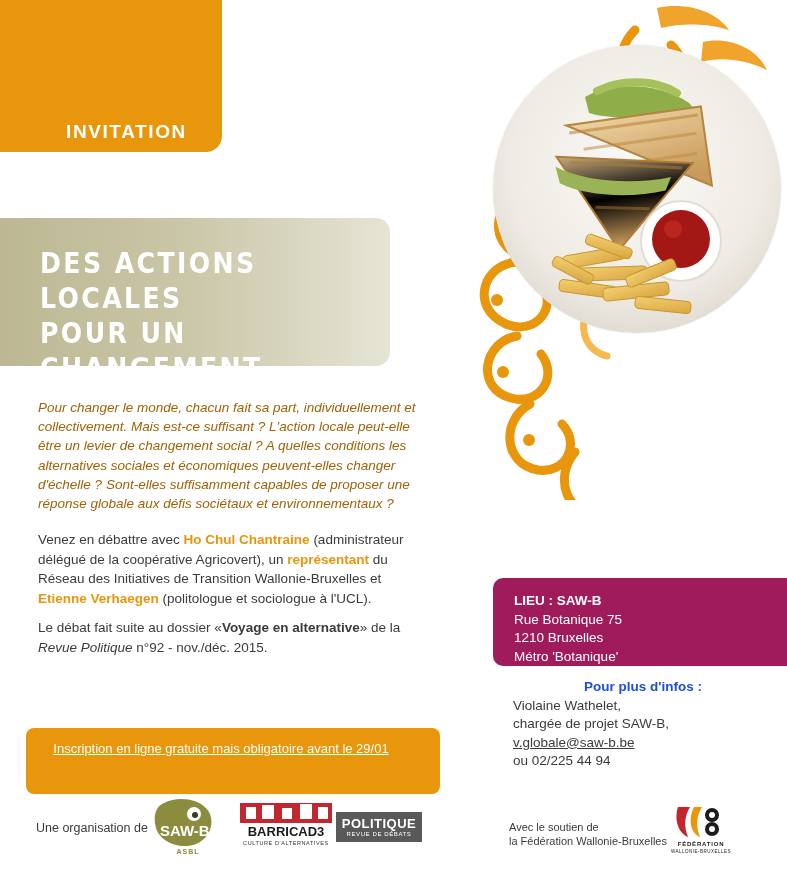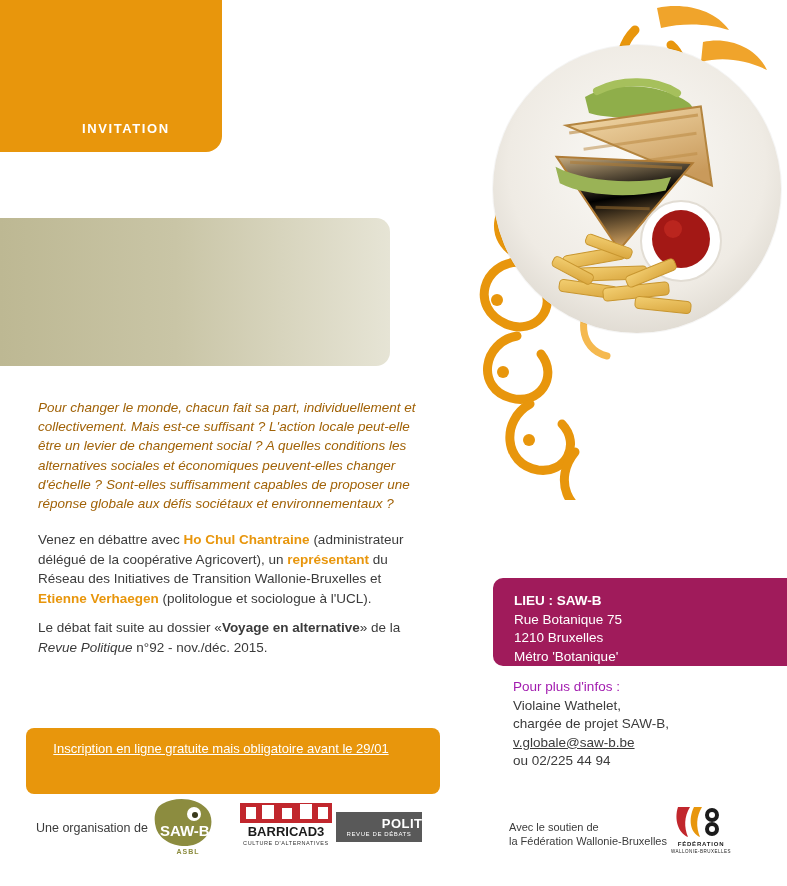--- a/index.html
+++ b/index.html
@@ -27,23 +27,23 @@
     position: absolute;
     left: 0;
     top: 0;
     width: 222px;
     height: 152px;
     background: #e8960c;
     border-bottom-right-radius: 16px;
   }
   .invitation-label {
     position: absolute;
-    left: 82px;
+    left: 66px;
     top: 121px;
-    font-size: 13px;
+    font-size: 19px;
     font-weight: bold;
     letter-spacing: 1.6px;
     color: #ffffff;
     font-family: "Liberation Sans", sans-serif;
   }
 
   
   .sun-wrap {
     position: absolute;
     left: 385px;
@@ -195,21 +195,21 @@
   
   .contact {
     position: absolute;
     left: 513px;
     top: 678px;
     width: 260px;
     font-size: 13.5px;
     line-height: 18.5px;
     color: #3b3b3b;
   }
-  .contact .title { color: #a21caf; font-weight: normal; }
+  .contact .title { color: #1d4ed8; font-weight: bold; text-align: center; }
   .contact .mail { text-decoration: underline; }
   .org-label {
     position: absolute;
     left: 36px;
     top: 821px;
     font-size: 12.5px;
     color: #3b3b3b;
   }
   .support-label {
     position: absolute;
@@ -244,21 +244,20 @@
     background: #595959;
   }
   .logo-politique .t1 {
     position: absolute;
     left: 0; top: 4px; width: 86px;
     text-align: center;
     color: #ffffff;
     font-size: 13px;
     font-weight: bold;
     letter-spacing: 0.5px;
-    padding-left: 40px;
   }
   .logo-politique .t2 {
     position: absolute;
     left: 0; top: 19px; width: 86px;
     text-align: center;
     color: #ffffff;
     font-size: 6px;
     letter-spacing: 0.6px;
   }
   .logo-fwb {
@@ -404,20 +403,25 @@
   <div class="invitation-label">INVITATION</div>
 
   <div class="lunch-title" style="white-space: pre-line;">Lunch de
 l'économie sociale</div>
   <div class="event-date">
     <span>JEUDI 4 FÉVRIER 2016</span>
     <span>DE 12H À 14H30</span>
   </div>
 
   <div class="title-band"></div>
+  <div class="main-title">
+    <span>DES ACTIONS LOCALES</span>
+    <span>POUR UN CHANGEMENT</span>
+    <span>GLOBAL ?</span>
+  </div>
 
   <div class="intro-text">Pour changer le monde, chacun fait sa part, individuellement et collectivement. Mais est-ce suffisant ? L'action locale peut-elle être un levier de changement social ? A quelles conditions les alternatives sociales et économiques peuvent-elles changer d'échelle ? Sont-elles suffisamment capables de proposer une réponse globale aux défis sociétaux et environnementaux ?</div>
 
   <div class="para para-speakers">
     <span>Venez en débattre avec </span><span class="hl">Ho Chul Chantraine</span><span> (administrateur délégué de la coopérative Agricovert), un </span><span class="hl">représentant</span><span> du Réseau des Initiatives de Transition Wallonie-Bruxelles et </span><span class="hl">Etienne Verhaegen</span><span> (politologue et sociologue à l'UCL).</span>
   </div>
 
   <div class="para para-dossier">
     <span>Le débat fait suite au dossier «</span><span class="bold">Voyage en alternative</span><span>» de la </span><span class="ital">Revue Politique</span><span> n°92 - nov./déc. 2015.</span>
   </div>

